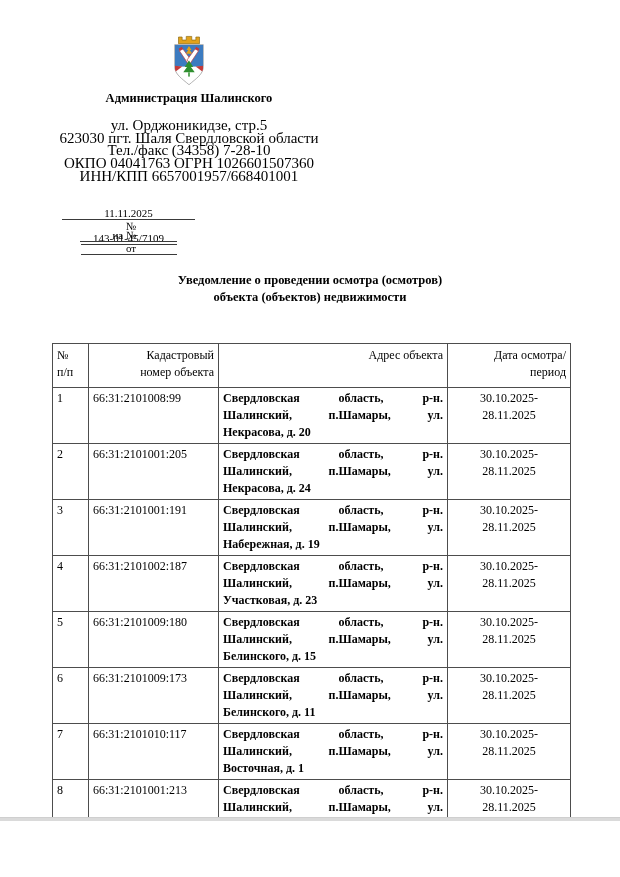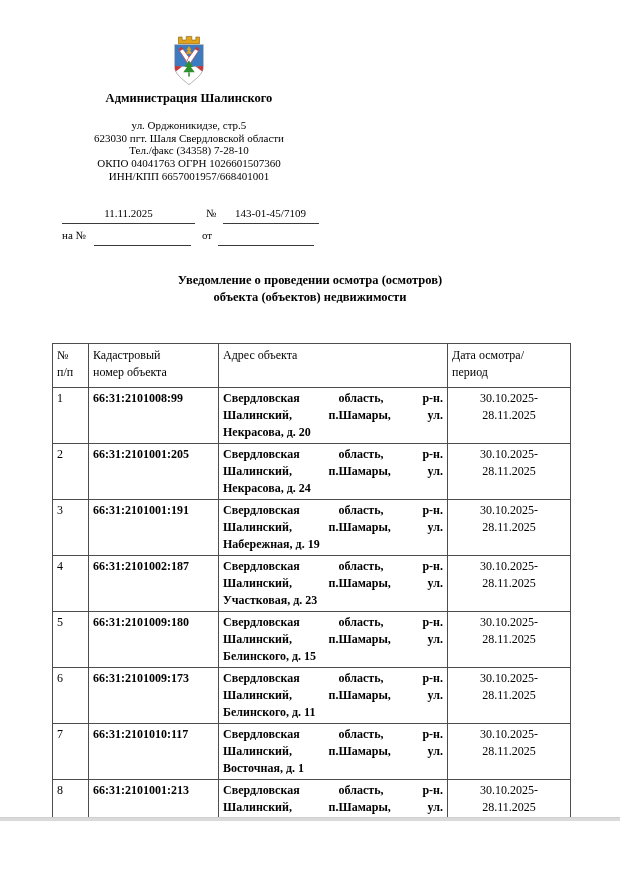--- a/index.html
+++ b/index.html
@@ -5,45 +5,45 @@
   html,body { margin:0; padding:0; background:#ffffff; }
   .page {
     position:relative; width:620px; height:877px; background:#fff;
     font-family:"Liberation Serif", serif; color:#000; overflow:hidden;
   }
 
   
   .letterhead { position:absolute; top:30px; left:0; width:378px; text-align:center; }
   .emblem { display:block; margin:0 auto; }
   .org-name { margin-top:4px; font-weight:bold; font-size:12.5px; line-height:16px; }
-  .org-address { margin-top:13px; font-size:11px; line-height:12.7px; }
+  .org-address { margin-top:13px; font-size:15px; line-height:12.7px; }
 
   
   .ref { position:absolute; top:207px; left:62px; font-size:11px; }
-  .ref-row { display:flex; align-items:flex-start; height:19px; margin-bottom:3px; white-space:nowrap; }
+  .ref-row { display:flex; align-items:center; height:19px; margin-bottom:3px; white-space:nowrap;flex-direction:column; }
   .uline { display:inline-block; border-bottom:1.4px solid #3a3a3a; height:16px; }
   .u1 { width:133px; text-align:center; }
   .u2 { width:96px; text-align:center; }
   .u3 { width:97px; }
   .sign { margin:0 6px 0 11px; }
   .lbl { margin-right:8px; }
 
   
   .title { position:absolute; top:272px; left:0; width:620px; text-align:center;
            font-weight:bold; font-size:12.5px; line-height:17px; }
 
   
   table.objects { position:absolute; top:343px; left:52px; width:518px;
                   border-collapse:collapse; table-layout:fixed;
                   font-size:12px; line-height:17px; }
   table.objects th, table.objects td { border:1px solid #4d4d4d; vertical-align:top; padding:2px 4px; }
-  table.objects th { font-weight:normal; text-align:left; white-space:pre-line; height:38px; padding-top:3px; }
+  table.objects th { font-weight:normal; text-align:right; white-space:pre-line; height:38px; padding-top:3px; }
   table.objects th.h1 { text-align:left; }
   td.num-cell { padding-left:4px; }
-  td.cad-cell { padding-left:4px;font-weight:bold; }
+  td.cad-cell { padding-left:4px; }
   td.addr-cell { padding:2px 5px; }
   td.date-cell { text-align:center; }
   tr.data-row { height:56px; }
   tr.cut { height:34px; }
   tr.cut td { overflow:hidden; }
   .addr-line { height:17px; overflow:hidden;font-weight:bold; }
   .jl { text-align:justify; text-align-last:justify; }
 
   
   .pagebreak { position:absolute; top:817px; left:0; width:620px; height:3px;

